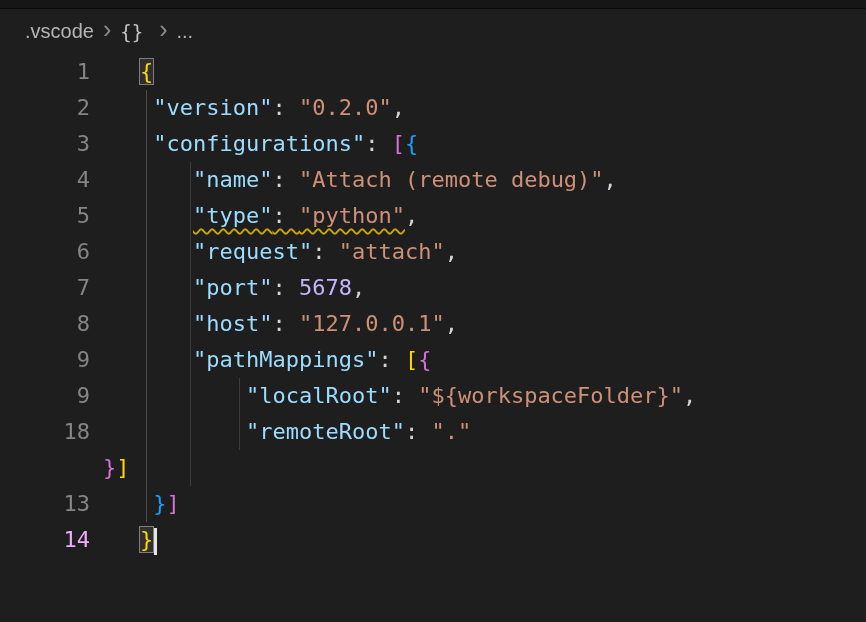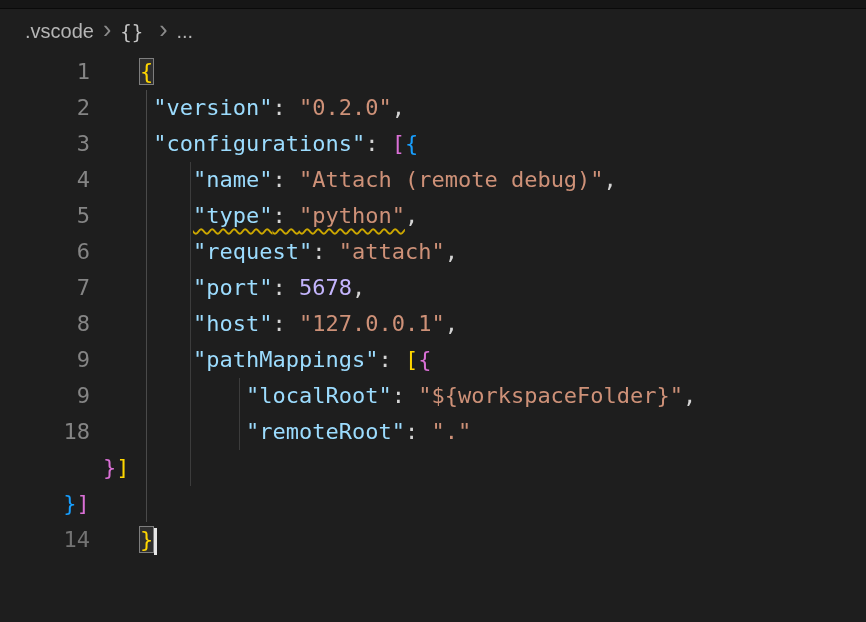--- a/index.html
+++ b/index.html
@@ -14,21 +14,21 @@
     color:#b5b5b5; font-family:"Liberation Sans", sans-serif; font-size:20px;
   }
   .bc-item { cursor:pointer; }
   .bc-sep { color:#8a8a8a; font-size:25px; line-height:1; margin:0 9px; transform:translateY(-2px); }
   .bc-file { display:flex; align-items:center; cursor:pointer; }
   .bc-icon { font-family:"DejaVu Sans Mono", monospace; color:#c5c5c5; font-size:19px; margin-right:7px; }
 
   .editor { position:relative; font-size:22px; line-height:36px; }
   .line { display:flex; height:36px; white-space:pre; }
   .ln { display:inline-block; width:90px; text-align:right; color:#858585; }
-  .ln.active { color:#737373; }
+  .ln.active { color:#f0abfc; }
   .code { padding-left:50px; color:#d4d4d4; position:relative; z-index:2; }
 
   .tok.key { color:#9cdcfe; }
   .tok.str { color:#ce9178; }
   .tok.num { color:#b5cea8; }
   .tok.pun { color:#d4d4d4; }
   .tok.b1 { color:#ffd700; }
   .tok.b2 { color:#da70d6; }
   .tok.b3 { color:#179fff; }
 
@@ -77,18 +77,18 @@
         <div class="line"><span class="ln">3</span><span class="code"> <span class="tok key" style="color: rgb(156, 220, 254);">"configurations"</span><span class="tok pun" style="color: rgb(212, 212, 212);">: </span><span class="tok b2" style="color: rgb(218, 112, 214);">[</span><span class="tok b3" style="color: rgb(23, 159, 255);">{</span></span></div>
         <div class="line"><span class="ln">4</span><span class="code">    <span class="tok key" style="color: rgb(156, 220, 254);">"name"</span><span class="tok pun" style="color: rgb(212, 212, 212);">: </span><span class="tok str" style="color: rgb(206, 145, 120);">"Attach (remote debug)"</span><span class="tok pun" style="color: rgb(212, 212, 212);">,</span></span></div>
         <div class="line"><span class="ln">5</span><span class="code">    <span class="sq" style="text-decoration-color: rgb(204, 167, 0);"><span class="tok key" style="color: rgb(156, 220, 254);">"type"</span><span class="tok pun" style="color: rgb(212, 212, 212);">: </span><span class="tok str" style="color: rgb(206, 145, 120);">"python"</span></span><span class="tok pun" style="color: rgb(212, 212, 212);">,</span></span></div>
         <div class="line"><span class="ln">6</span><span class="code">    <span class="tok key" style="color: rgb(156, 220, 254);">"request"</span><span class="tok pun" style="color: rgb(212, 212, 212);">: </span><span class="tok str" style="color: rgb(206, 145, 120);">"attach"</span><span class="tok pun" style="color: rgb(212, 212, 212);">,</span></span></div>
         <div class="line"><span class="ln">7</span><span class="code">    <span class="tok key" style="color: rgb(156, 220, 254);">"port"</span><span class="tok pun" style="color: rgb(212, 212, 212);">: </span><span class="tok num" style="color: #c4b5fd;">5678</span><span class="tok pun" style="color: rgb(212, 212, 212);">,</span></span></div>
         <div class="line"><span class="ln">8</span><span class="code">    <span class="tok key" style="color: rgb(156, 220, 254);">"host"</span><span class="tok pun" style="color: rgb(212, 212, 212);">: </span><span class="tok str" style="color: rgb(206, 145, 120);">"127.0.0.1"</span><span class="tok pun" style="color: rgb(212, 212, 212);">,</span></span></div>
         <div class="line"><span class="ln">9</span><span class="code">    <span class="tok key" style="color: rgb(156, 220, 254);">"pathMappings"</span><span class="tok pun" style="color: rgb(212, 212, 212);">: </span><span class="tok b1" style="color: rgb(255, 215, 0);">[</span><span class="tok b2" style="color: rgb(218, 112, 214);">{</span></span></div>
         <div class="line"><span class="ln">9</span><span class="code">        <span class="tok key" style="color: rgb(156, 220, 254);">"localRoot"</span><span class="tok pun" style="color: rgb(212, 212, 212);">: </span><span class="tok str" style="color: rgb(206, 145, 120);">"${workspaceFolder}"</span><span class="tok pun" style="color: rgb(212, 212, 212);">,</span></span></div>
         <div class="line"><span class="ln">18</span><span class="code">        <span class="tok key" style="color: rgb(156, 220, 254);">"remoteRoot"</span><span class="tok pun" style="color: rgb(212, 212, 212);">: </span><span class="tok str" style="color: rgb(206, 145, 120);">"."</span></span></div>
         <div class="line"><span class="code">    <span class="tok b2" style="color: rgb(218, 112, 214);">}</span><span class="tok b1" style="color: rgb(255, 215, 0);">]</span></span></div>
-        <div class="line"><span class="code"> <span class="tok b3" style="color: rgb(23, 159, 255);">}</span><span class="tok b2" style="color: rgb(218, 112, 214);">]</span></span></div>
+        <div class="line"><span class="ln">13</span><span class="code"> <span class="tok b3" style="color: rgb(23, 159, 255);">}</span><span class="tok b2" style="color: rgb(218, 112, 214);">]</span></span></div>
         <div class="line"><span class="ln active">14</span><span class="code"><span class="tok b1 match" style="color: rgb(255, 215, 0);">}</span><span class="cursor"></span></span></div>
       </div>
   </div>
 
 </div>
 
 </body></html>

